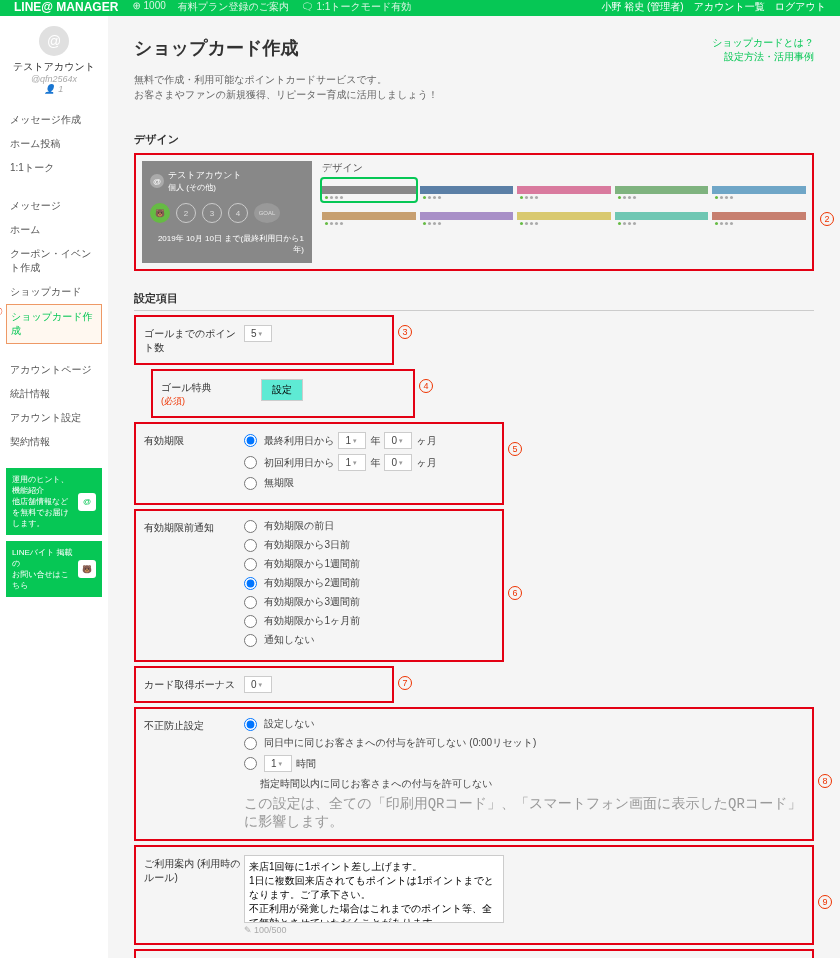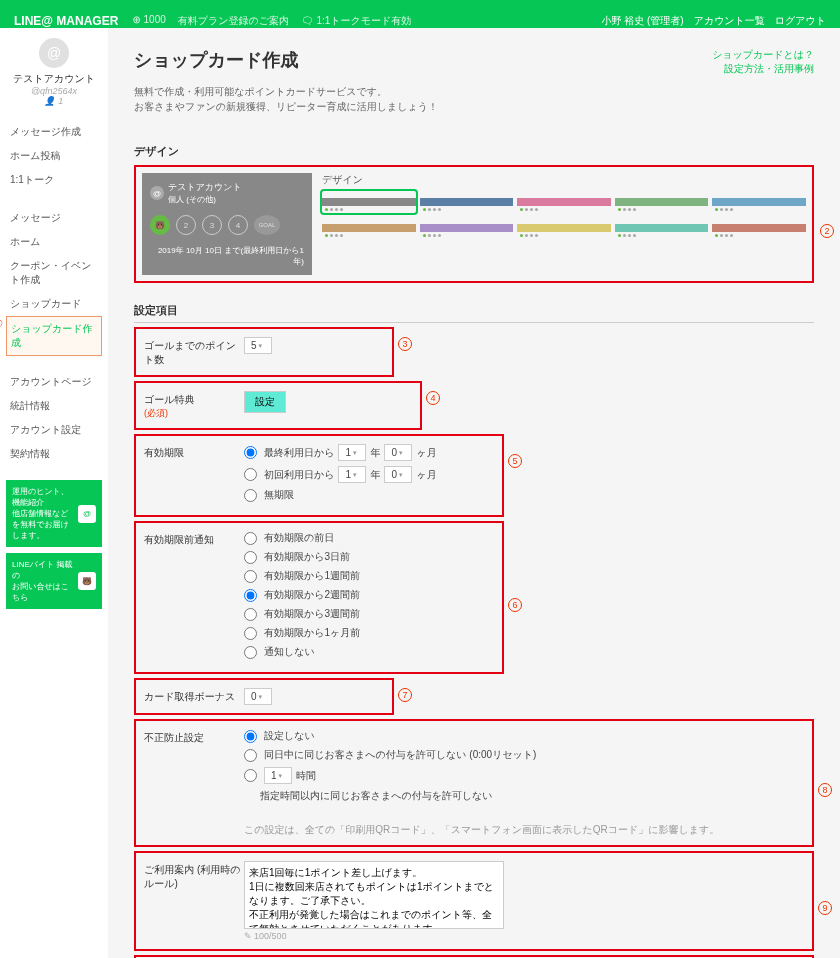--- a/index.html
+++ b/index.html
@@ -1,17 +1,17 @@
 <!DOCTYPE html>
 <html><head>
 <meta charset="utf-8">
 <style>
 * { margin:0; padding:0; box-sizing:border-box; font-family:"Hiragino Kaku Gothic Pro","Meiryo",sans-serif; }
 body { background:#f5f5f5; font-size:11px; color:#333; }
-.top-bar { background:#06c755; height:28px; display:flex; align-items:flex-end; padding:0 14px; color:#fff; font-size:11px; justify-content:space-between; }
+.top-bar { background:#06c755; height:16px; display:flex; align-items:flex-start; padding:0 14px; color:#fff; font-size:11px; justify-content:space-between; }
 .top-left { display:flex; align-items:center; gap:14px; }
 .top-brand { font-weight:bold; font-size:12px; }
 .top-status { color:#d8f5e2; display:flex; gap:12px; font-size:10px; }
 .top-right { display:flex; gap:10px; font-size:10px; }
 .layout { display:flex; min-height:900px; }
 .sidebar { width:108px; background:#fff; padding:10px 6px; font-size:10px; color:#666; }
 .profile { text-align:center; margin-bottom:14px; }
 .avatar { width:30px; height:30px; border-radius:50%; background:#e0e0e0; margin:0 auto 4px; display:flex; align-items:center; justify-content:center; color:#fff; font-size:14px; }
 .profile-name { font-size:10px; color:#333; }
 .profile-id { font-size:9px; color:#aaa;font-style:italic; }
@@ -51,21 +51,21 @@
 .setting-row { display:flex; border-bottom:1px solid #e5e5e5; padding:10px 0; position:relative; }
 .setting-row.boxed { border:2px solid #e30013; padding:8px; margin:4px 0; }
 .setting-label { width:100px; font-size:10px; color:#333; padding-top:2px; }
 .setting-label .req { color:#e30; font-size:9px; display:block; }
 .setting-body { flex:1; font-size:10px; color:#444; }
 .radio-row { display:flex; align-items:center; gap:4px; margin-bottom:5px; }
 input[type=radio] { margin-right:3px; }
 .sel-box { border:1px solid #ccc; background:#fff; padding:2px 6px; font-size:10px; display:inline-flex; align-items:center; gap:2px; min-width:28px; }
 .sel-box .caret { font-size:7px; color:#999; }
 .btn-sm { border:1px solid #ccc; background:#5eead4; padding:3px 10px; font-size:10px; cursor:pointer; }
-.note { color:#999; font-size:10px; margin-top:20px; }
+.note { color:#999; font-size:14px; margin-top:4px;font-family:Liberation Mono, monospace; }
 textarea { width:260px; height:68px; border:1px solid #ccc; font-size:10px; padding:4px; resize:none; }
 .ta-count { font-size:9px; color:#aaa; width:260px; }
 .circ { display:inline-flex; width:14px; height:14px; border:1px solid #e30; border-radius:50%; align-items:center; justify-content:center; color:#e30; font-size:9px; }
 </style>
 </head>
 <body>
 
 <div class="top-bar">
   <div class="top-left">
     <span class="top-brand">LINE@ MANAGER</span>
@@ -259,21 +259,21 @@
       <div class="setting-label">ゴールまでのポイント数</div>
       <div class="setting-body">
         <span class="sel-box">
             <span>5</span>
             <span class="caret">▾</span>
           </span>
       </div>
       <span class="circ" style="position:absolute; right:-20px; top:8px;">3</span>
     </div>
 
-    <div class="setting-row boxed" style="width:288px;">
+    <div class="setting-row boxed" style="width:264px;margin-left:17px;">
       <div class="setting-label">
         <span>ゴール特典</span>
         <span class="req">(必須)</span>
       </div>
       <div class="setting-body">
         <button class="btn-sm">設定</button>
       </div>
       <span class="circ" style="position:absolute; right:-20px; top:8px;">4</span>
     </div>
 

